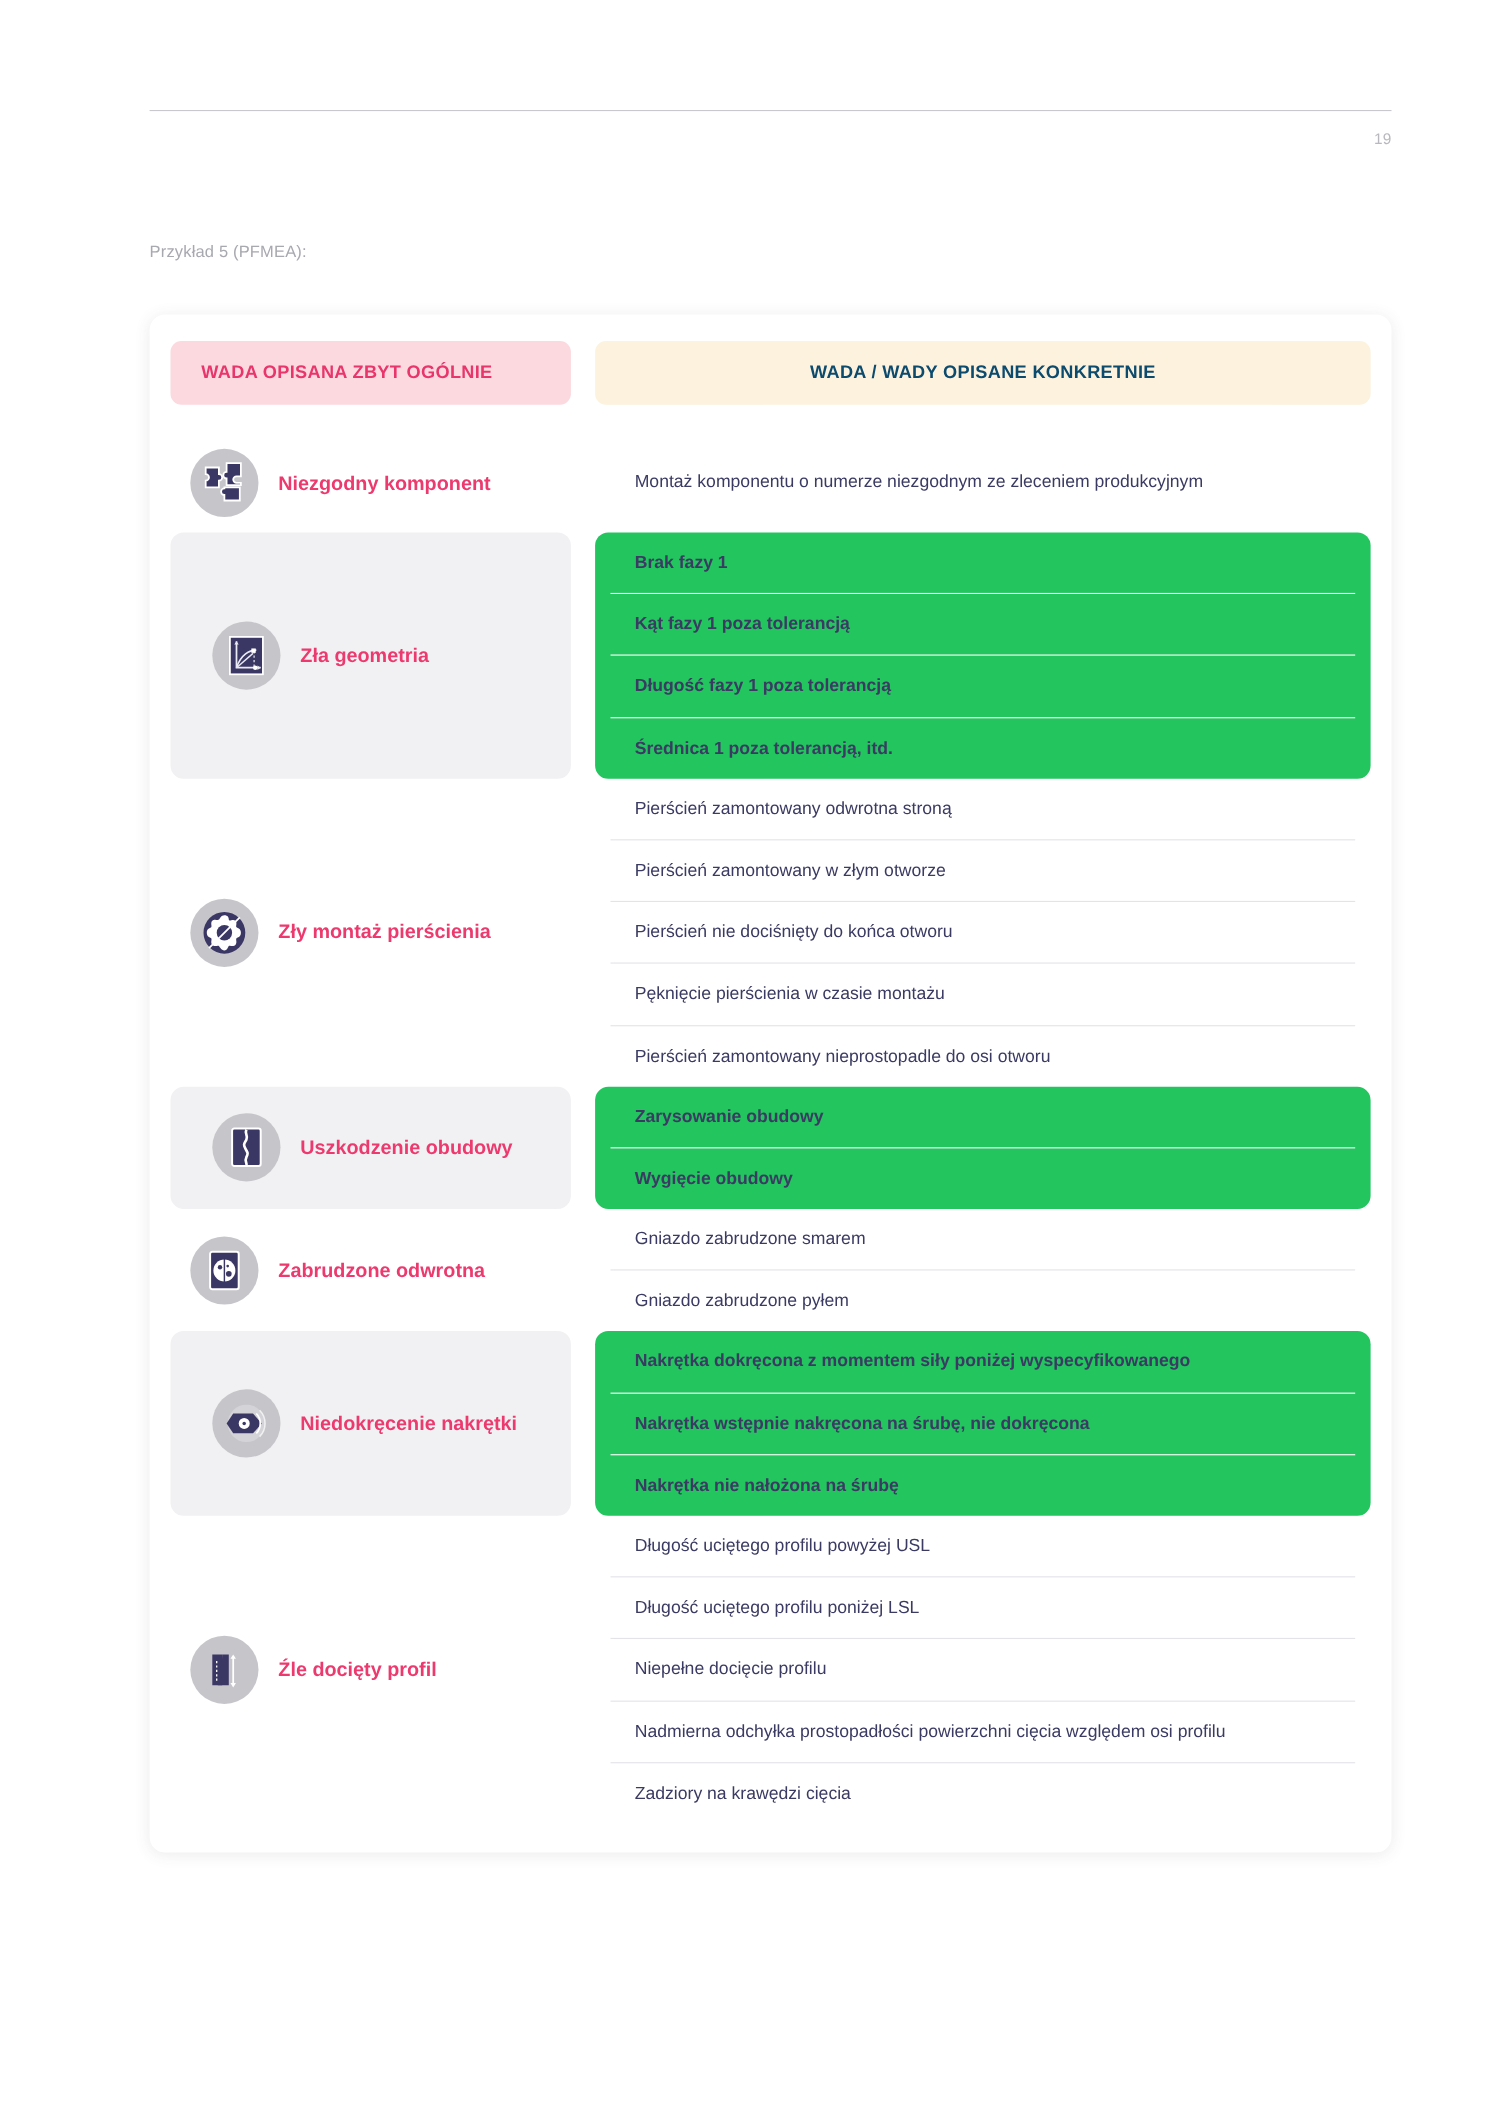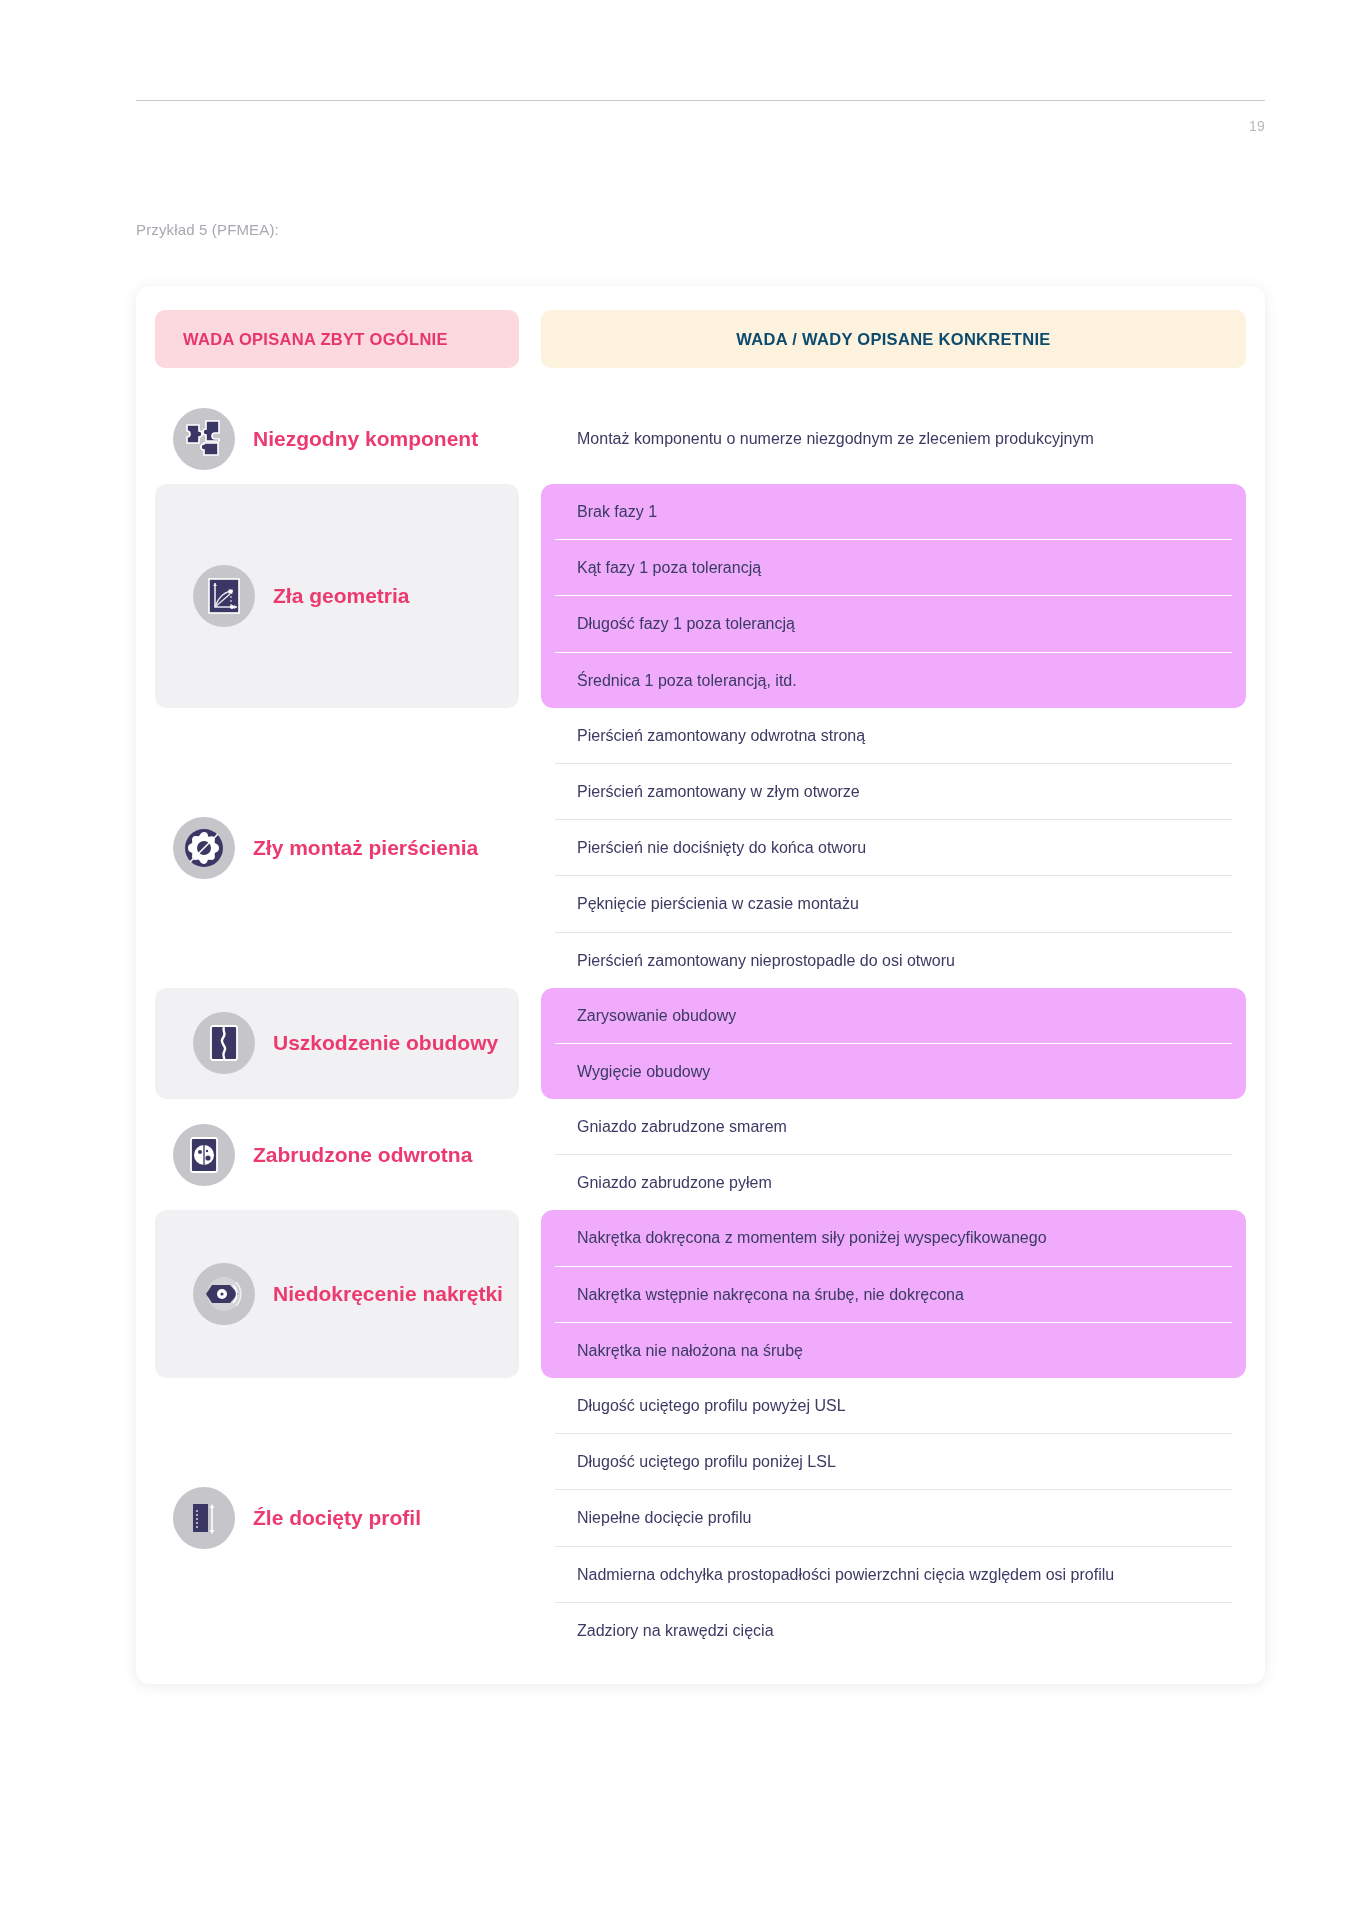--- a/index.html
+++ b/index.html
@@ -114,24 +114,24 @@
 
   .items-cell {
     flex: 1;
     display: flex;
     flex-direction: column;
     justify-content: center;
     border-radius: 12px;
     padding: 0 14px;
   }
 
-  .items-cell.shaded { background: #f0abfc; }
+  .items-cell.shaded { background: #22c55e; font-weight: bold; }
 
   .defect-label {
-    font-size: 21px;
+    font-size: 18px;
     font-weight: bold;
     color: #ec3a6f;
     line-height: 1.25;
   }
 
   
   .icon-wrap {
     flex: 0 0 62px;
     width: 62px;
     height: 62px;

